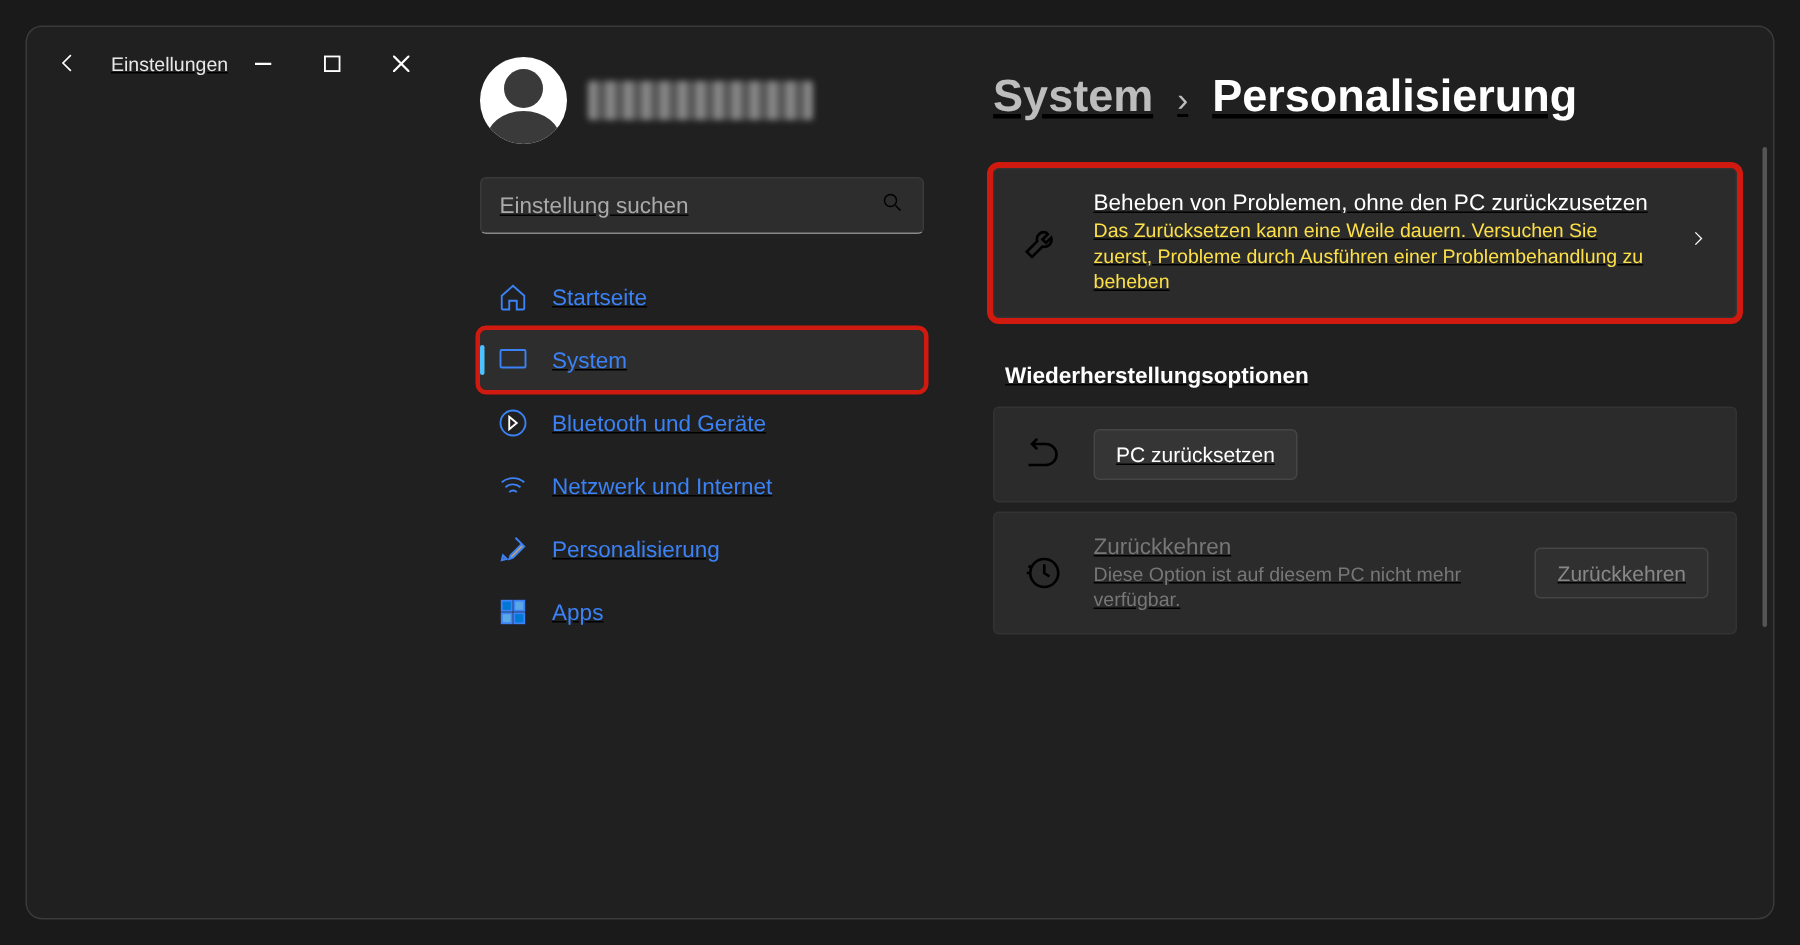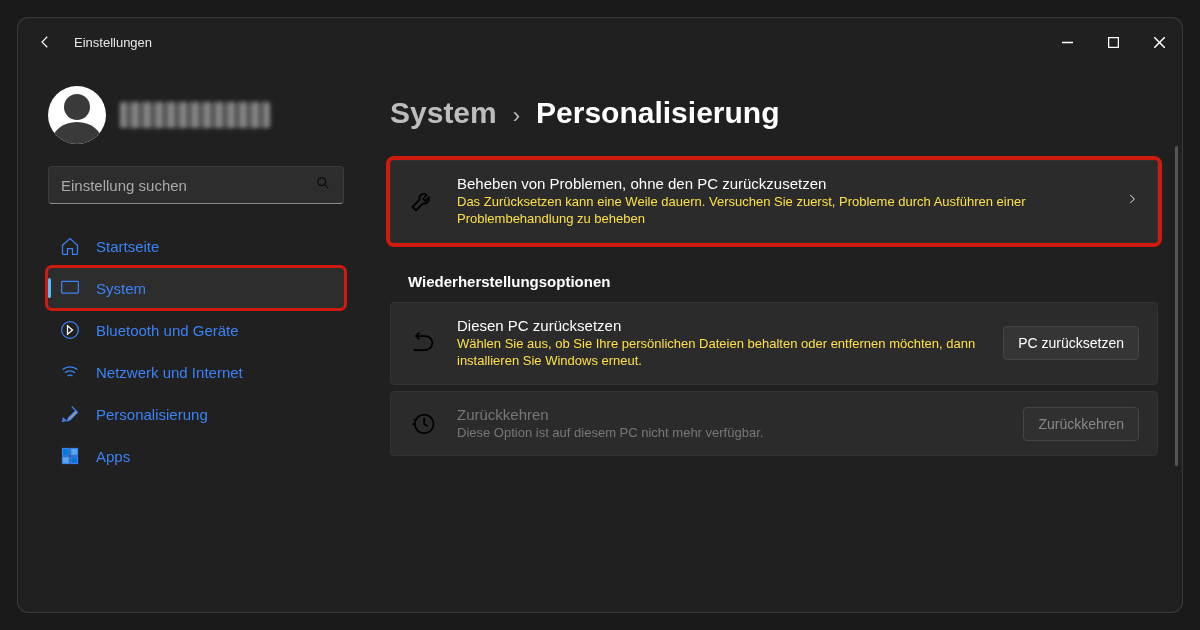--- a/index.html
+++ b/index.html
@@ -1,21 +1,21 @@
 <!DOCTYPE html>
 <html><head>
 <meta charset="utf-8">
 <style>
 * { margin: 0; padding: 0; box-sizing: border-box; font-family: "Segoe UI", Arial, sans-serif; }
 body { background: #1a1a1a; width: 1200px; height: 630px; overflow: hidden; position: relative; }
 .window {
   position: absolute; left: 18px; top: 18px; width: 1164px; height: 594px;
   background: #202020; border-radius: 10px; overflow: hidden;
   box-shadow: 0 0 0 1px #3a3a3a;
-  display: flex; flex-direction: column;
+  display: flex; flex-direction: row; text-decoration: underline;
 }
 .titlebar {
   height: 48px; display: flex; align-items: center; justify-content: space-between;
   padding: 0 0 0 18px; color: #fff;
 }
 .titlebar-left { display: flex; align-items: center; gap: 20px; }
 .back-icon { width: 18px; height: 18px; display:flex; align-items:center; justify-content:center; }
 .titlebar-title { font-size: 13px; color: #e8e8e8; }
 .win-controls { display: flex; }
 .win-btn { width: 46px; height: 40px; display:flex; align-items:center; justify-content:center; color:#fff; }
@@ -65,21 +65,21 @@
   margin-bottom: 6px;
 }
 .card.highlighted { outline: 4px solid #d11a0f; outline-offset: 0; }
 .card-icon { width: 28px; height: 28px; display:flex; align-items:center; justify-content:center; flex-shrink:0; }
 .card-body { flex:1; color:#fff; }
 .card-title { font-size: 15px; font-weight: 400; margin-bottom: 2px; }
 .card-desc { font-size: 13px; color: #fde047; line-height: 1.3; }
 .card-action { color:#fff; }
 .chev { width: 14px; height: 14px; }
 
-.section-title { color:#fff; font-size: 15px; font-weight: 600; margin: 24px 0 12px 18px; }
+.section-title { color:#fff; font-size: 15px; font-weight: 600; margin: 24px 0 12px 8px; }
 
 .card .btn {
   background: #353535; border: 1px solid #454545; color: #fff;
   padding: 8px 14px; border-radius: 4px; font-size: 14px; cursor:pointer; white-space:nowrap;
 }
 .card.disabled .card-title, .card.disabled .card-desc { color: #777; }
 .card .btn.disabled { color: #888; background:#303030; }
 
 .scrollbar {
   position:absolute; right:4px; top:80px; width:3px; height:320px;
@@ -218,24 +218,20 @@
 
       <div class="section-title">Wiederherstellungsoptionen</div>
 
       <div class="card">
         <div class="card-icon">
           <svg viewBox="0 0 24 24" stroke="#ddd">
               <path d="M4 18h10a6 6 0 000-12H6"></path>
               <path d="M9 3L6 6l3 3"></path>
             </svg>
         </div>
-        <div class="card-body">
-          <div class="card-title">Diesen PC zurücksetzen</div>
-          <div class="card-desc">Wählen Sie aus, ob Sie Ihre persönlichen Dateien behalten oder entfernen möchten, dann installieren Sie Windows erneut.</div>
-        </div>
         <button class="btn">PC zurücksetzen</button>
       </div>
 
       <div class="card disabled">
         <div class="card-icon">
           <svg viewBox="0 0 24 24" stroke="#777">
               <circle cx="13" cy="12" r="8"></circle>
               <path d="M13 7v5l3 2"></path>
               <path d="M3 12h2M4 8l2 1"></path>
             </svg>

